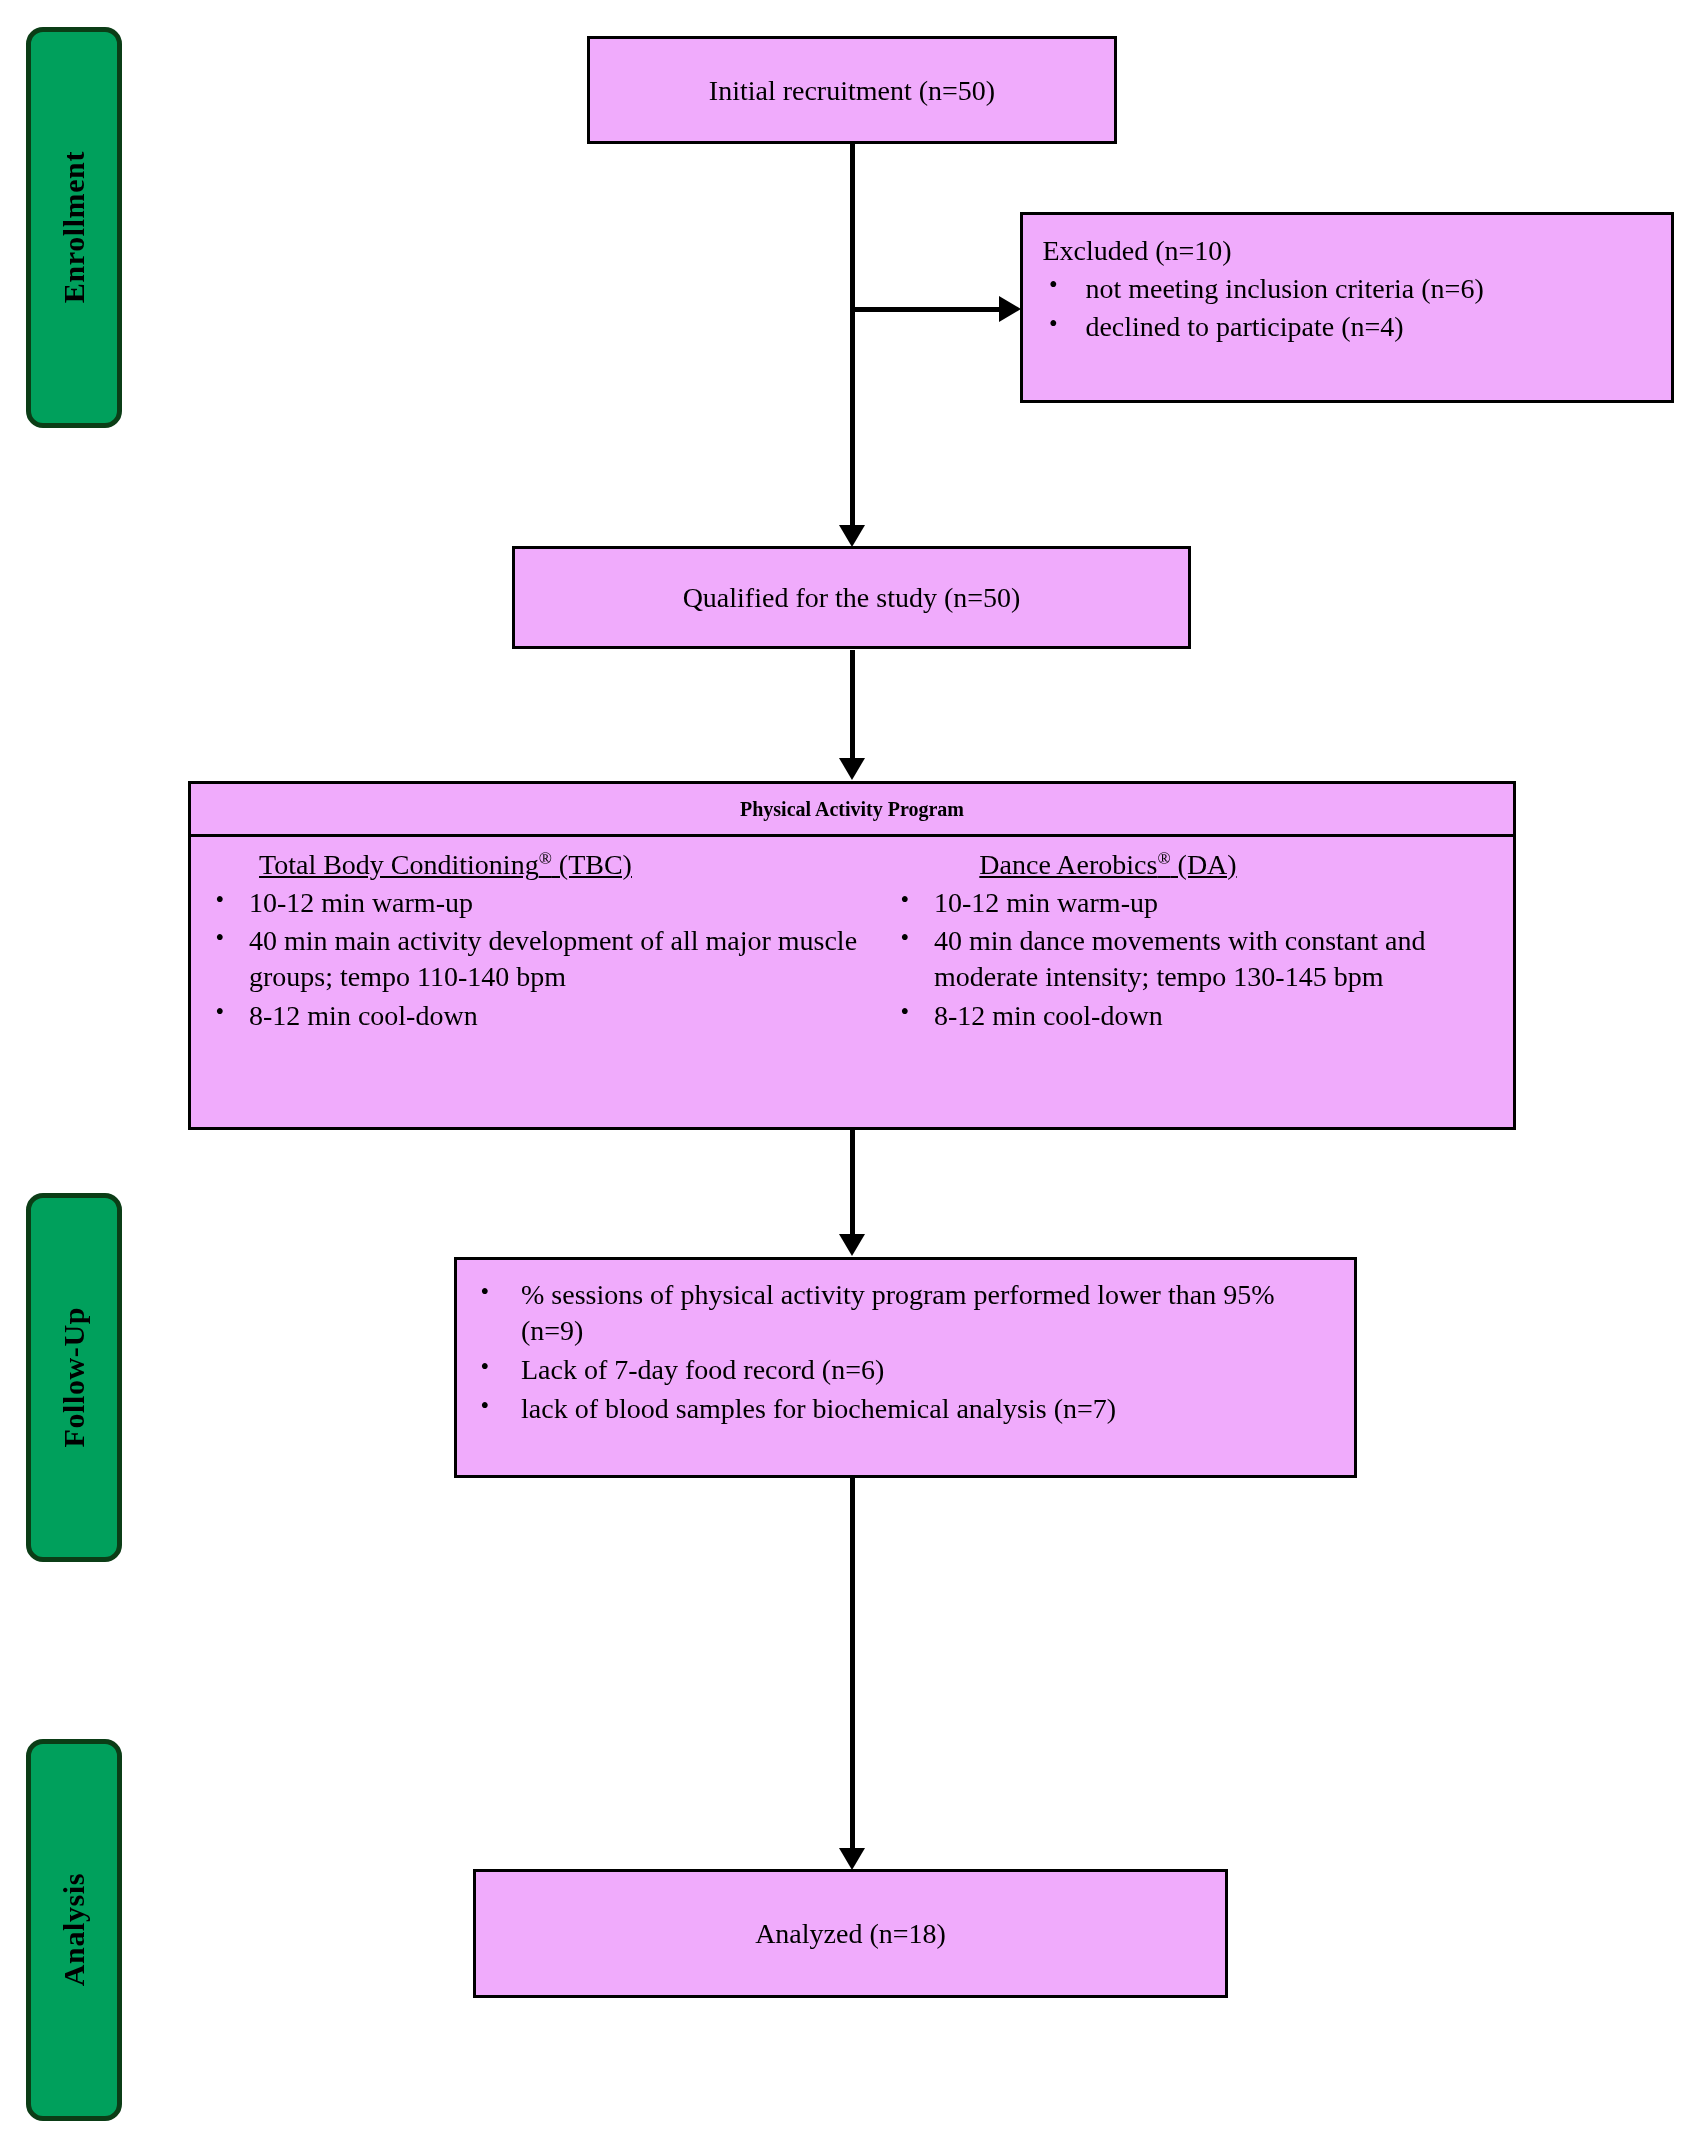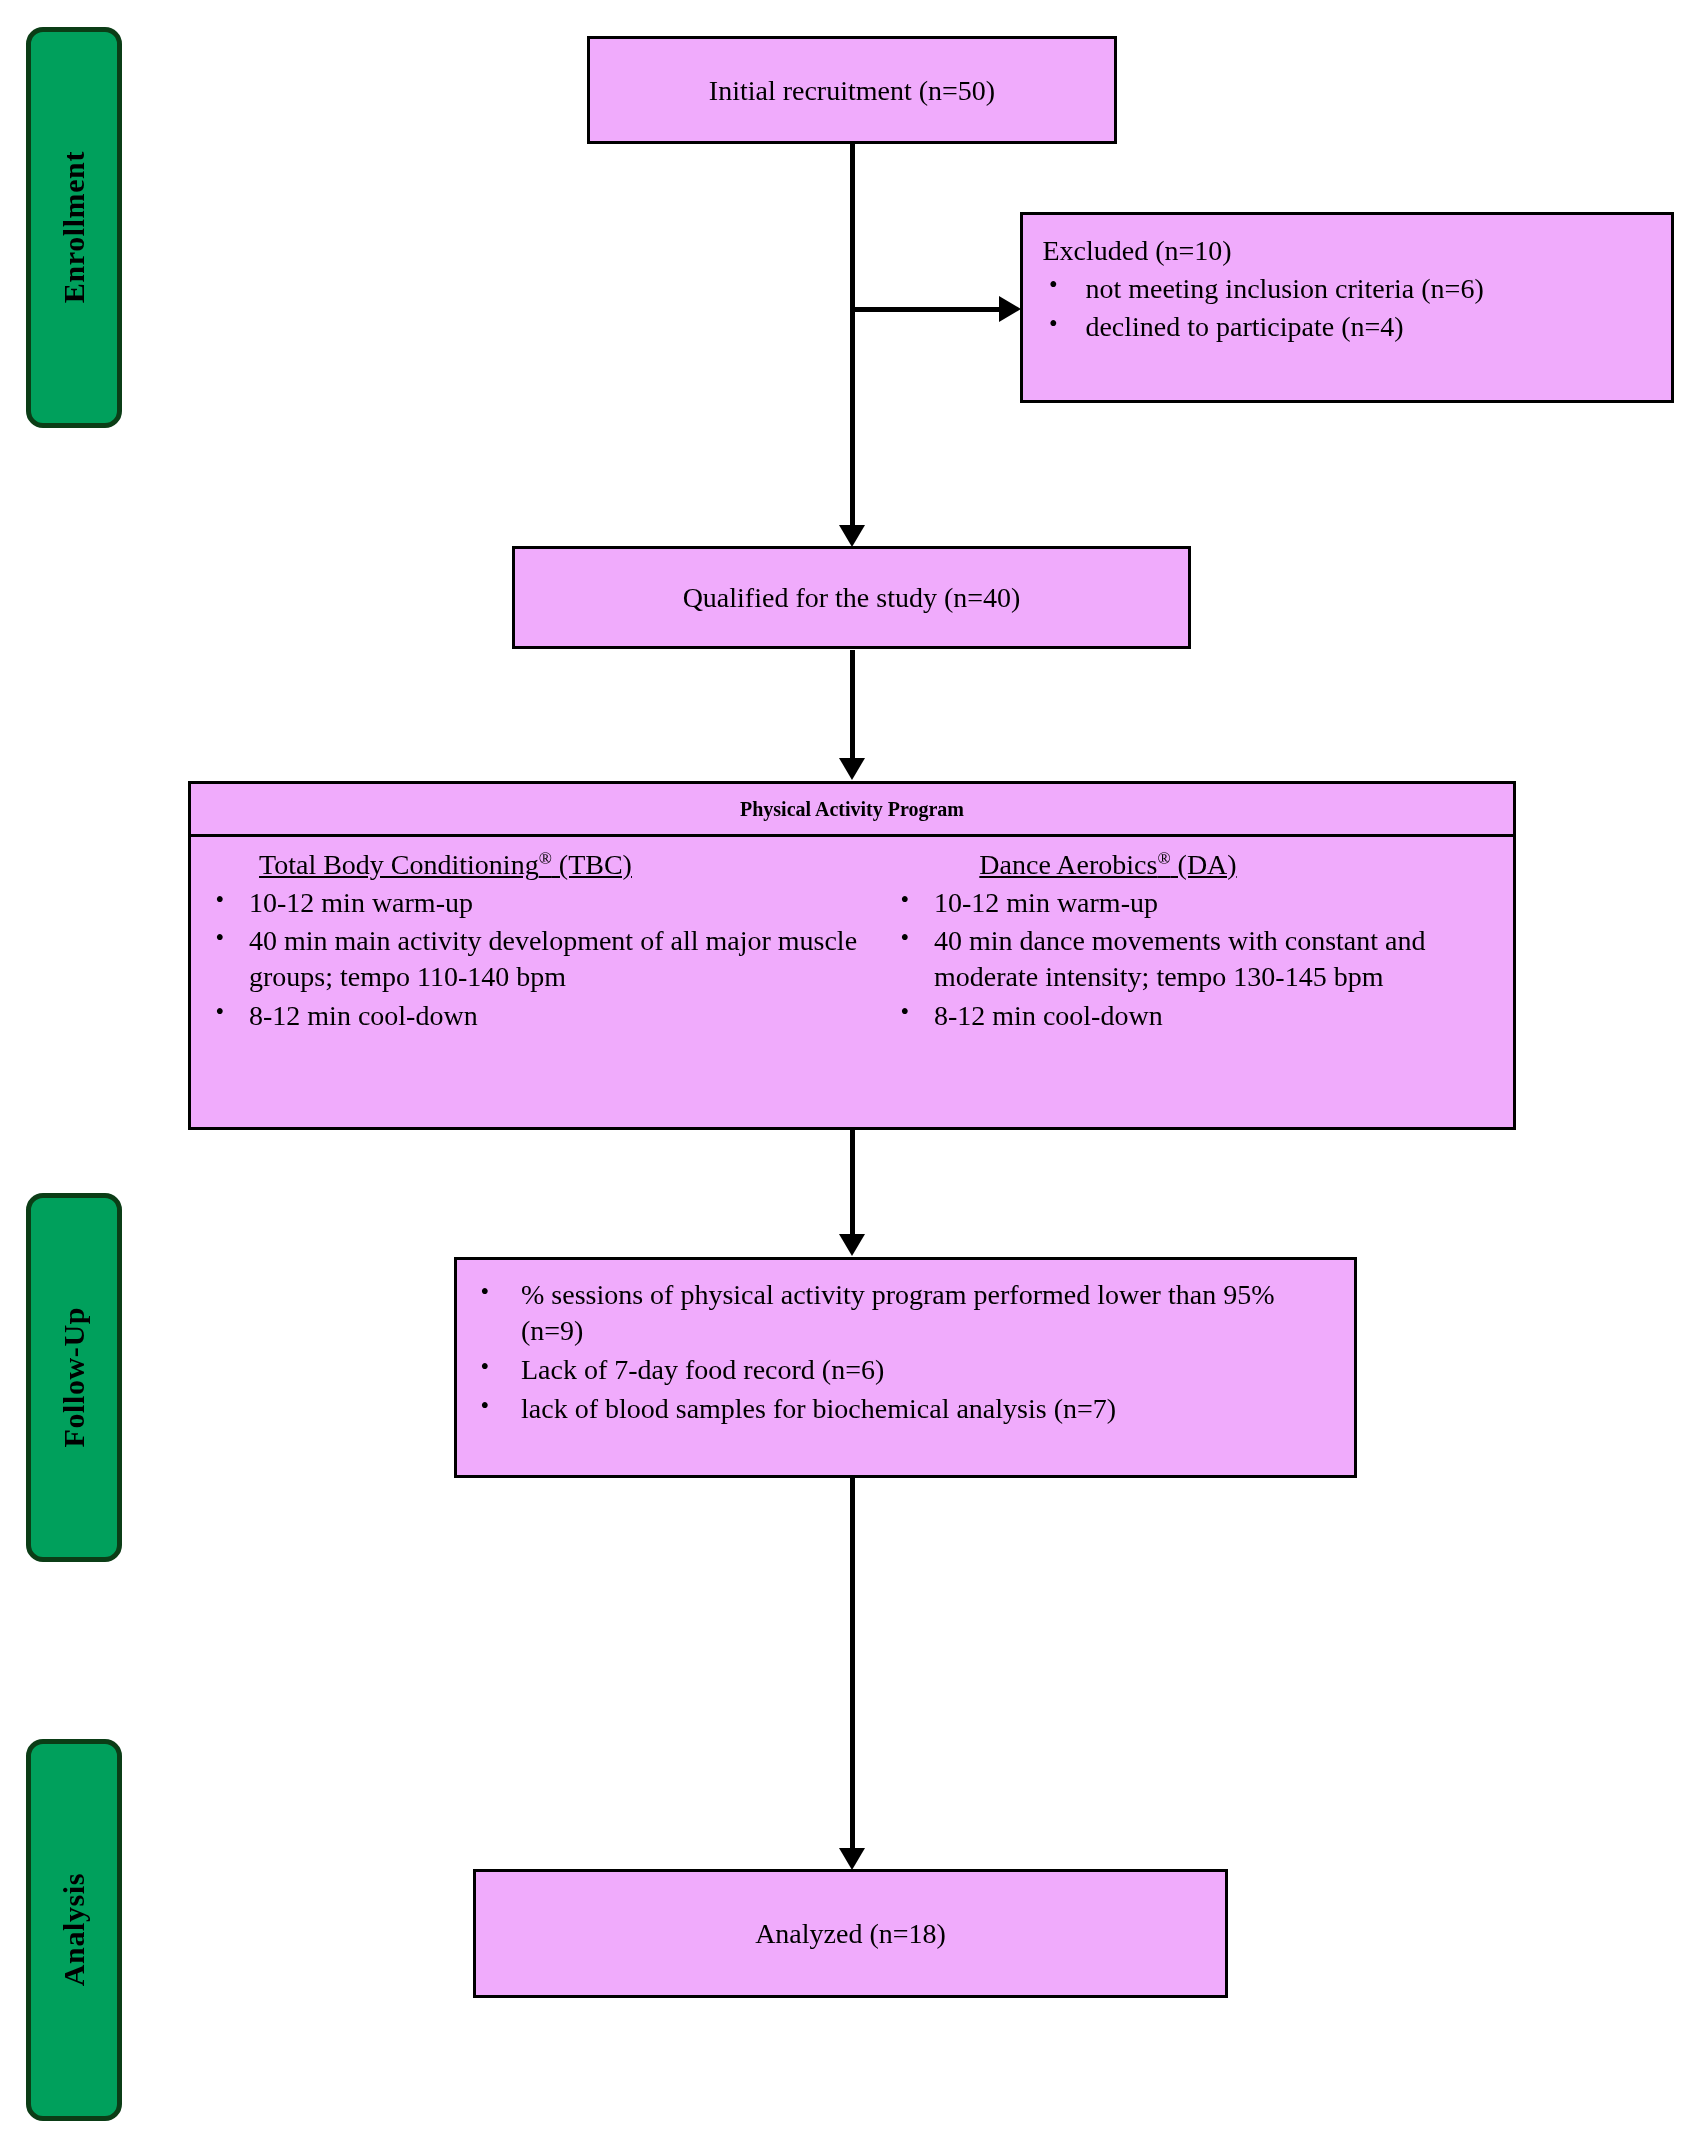--- a/index.html
+++ b/index.html
@@ -183,21 +183,21 @@
     <div class="excluded-inner">
       <div class="excluded-title">Excluded  (n=10)</div>
       <ul class="bl">
         <li>not meeting inclusion criteria (n=6)</li>
         <li>declined to participate (n=4)</li>
       </ul>
     </div>
   </div>
 
   <div class="fbox centered" style="left:512px; top:546px; width:679px; height:103px;">
-    <div class="boxtext">Qualified for the study (n=40)</div>
+    <div class="boxtext">Qualified for the study (n=50)</div>
   </div>
 
   <div class="vline" style="left:850px; top:650px; height:110px;"></div>
   <div class="arrow-down" style="left:839px; top:758px;"></div>
 
   <div class="fbox" style="left:188px; top:781px; width:1328px; height:349px;">
     <div class="pap-header">Physical Activity Program</div>
     <div class="pap-cols">
 
       <div class="pap-col left">

